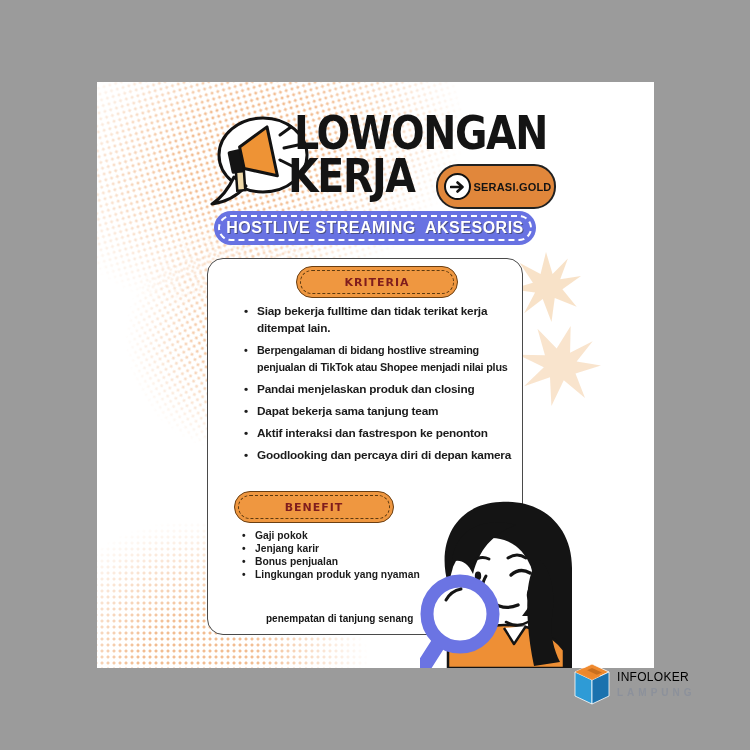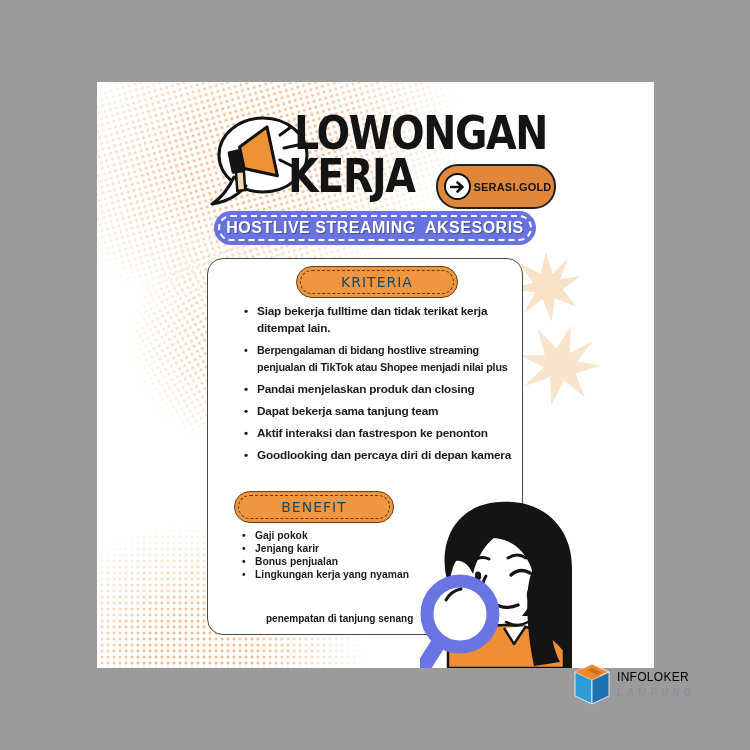--- a/index.html
+++ b/index.html
@@ -39,21 +39,21 @@
   .role-label{color:#fff;font-weight:bold;font-size:16px;letter-spacing:.5px;white-space:pre;
       text-shadow:1px 1px 0 #4a4f86;}
 
   
   .card{position:absolute;left:110px;top:176px;width:316px;height:377px;z-index:2;
       background:#fff;border:1.6px solid #4a4a4a;border-radius:16px;box-sizing:border-box;}
 
   .tag-pill{position:absolute;height:32px;background:#EF9740;border:1.5px solid #6b3f12;
       border-radius:17px;display:flex;align-items:center;justify-content:center;box-sizing:border-box;}
   .tag-pill::after{content:"";position:absolute;inset:3px;border:1.6px dashed #5c3a10;border-radius:13px;}
-  .tag-label{font-family:"DejaVu Sans",sans-serif;font-weight:normal;font-size:14px;color:#0c4a6e;letter-spacing:1px;}
+  .tag-label{font-family:"DejaVu Sans",sans-serif;font-weight:bold;font-size:11px;color:#7f1d1d;letter-spacing:1px;}
   .tag-kriteria{left:88px;top:7px;width:162px;}
   .tag-benefit{left:26px;top:232px;width:160px;}
 
   ul.bullets{list-style:none;margin:0;padding:0;position:absolute;}
   ul.bullets li{position:relative;padding-left:13px;color:#1b1b1b;font-weight:bold;}
   ul.bullets li::before{content:"•";position:absolute;left:0;top:0;}
   .crit-list{left:36px;top:44px;width:272px;display:flex;flex-direction:column;gap:5px;}
   .crit-list li{font-size:11.8px;line-height:17px;letter-spacing:-.2px;}
   .crit-list li:nth-child(2){font-size:10.8px;line-height:17px;}
   .benefit-list{left:34px;top:270px;width:240px;}
@@ -127,21 +127,21 @@
         <li>Goodlooking dan percaya diri di depan kamera</li>
       </ul>
 
       <div class="tag-pill tag-benefit">
         <span class="tag-label">BENEFIT</span>
       </div>
       <ul class="bullets benefit-list">
         <li>Gaji pokok</li>
         <li>Jenjang karir</li>
         <li>Bonus penjualan</li>
-        <li>Lingkungan kerja yang nyaman</li>
+        <li>Lingkungan produk yang nyaman</li>
       </ul>
 
       <div class="placement">
         <div>penempatan di tanjung senang</div>
       </div>
     </div>
 
     <svg class="woman" viewBox="0 0 160 170">
 
       <path d="M80 4 C36 6 16 44 28 86 C30 100 24 116 16 130 C30 142 46 146 58 146 L58 170 L152 170 L152 70 C152 28 122 1 80 4 Z" fill="#141414"></path>

